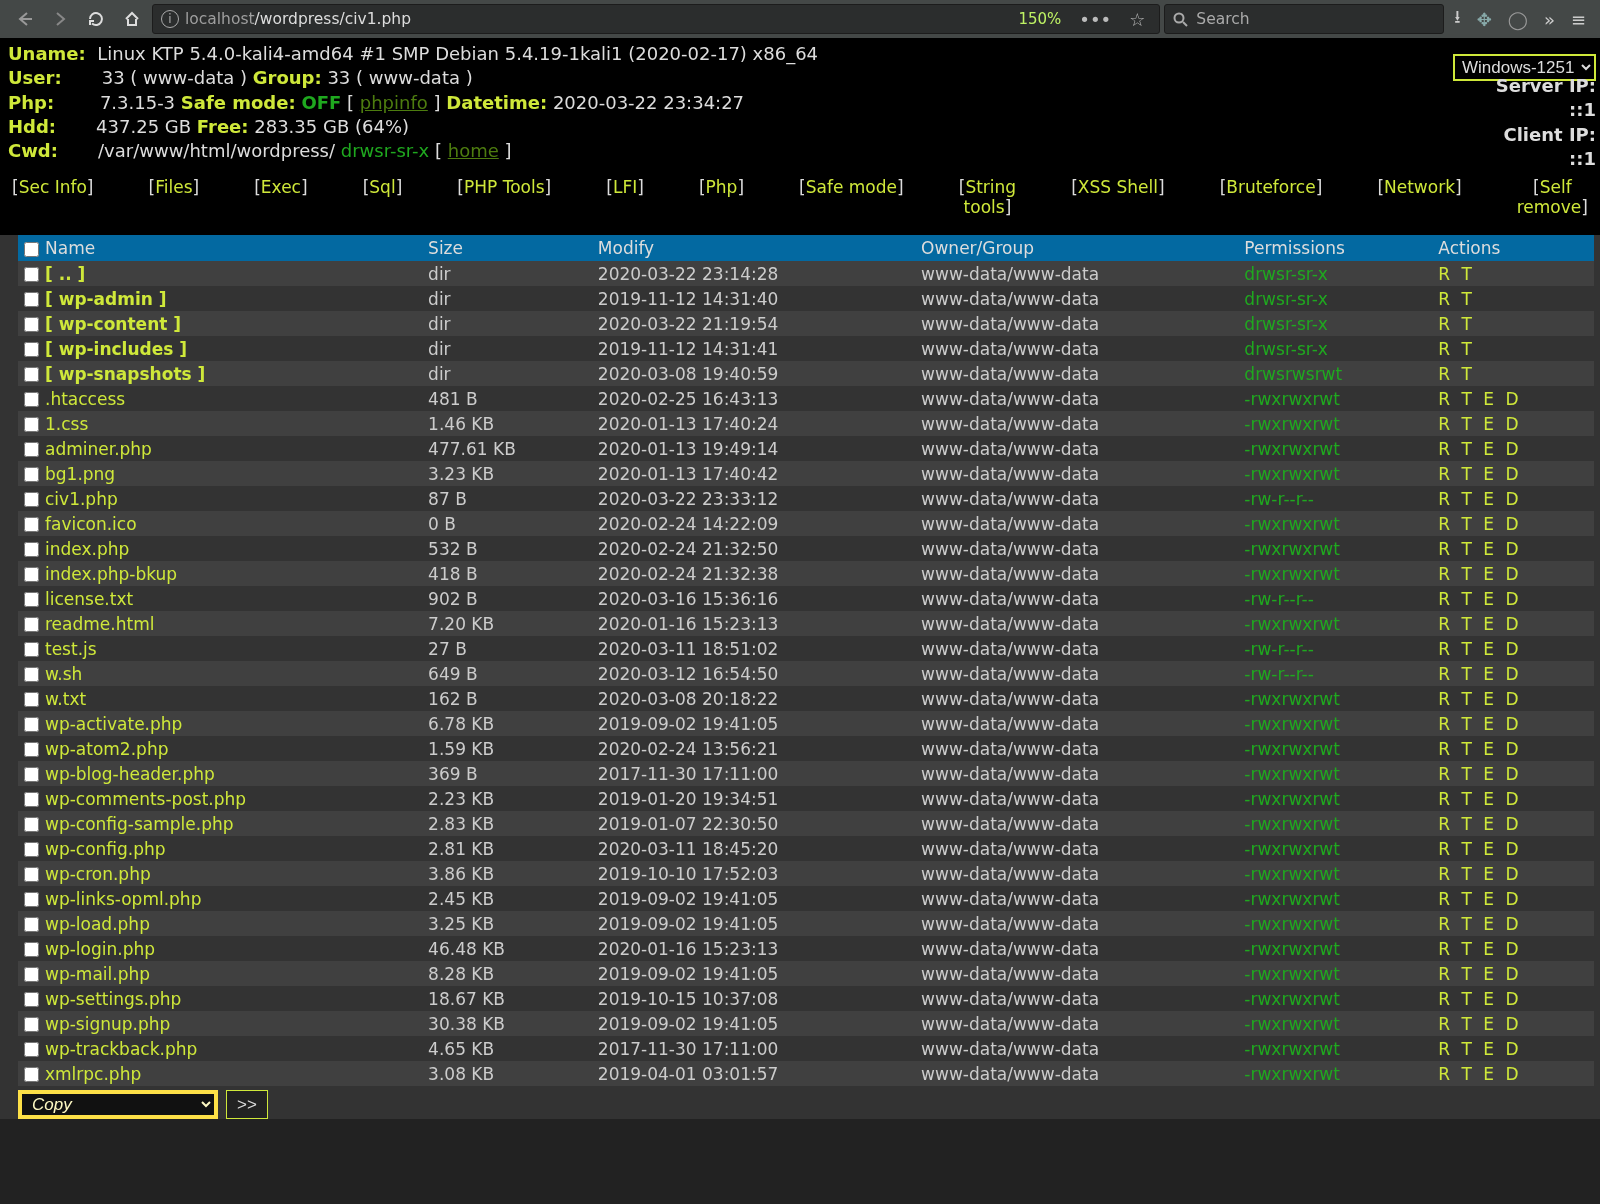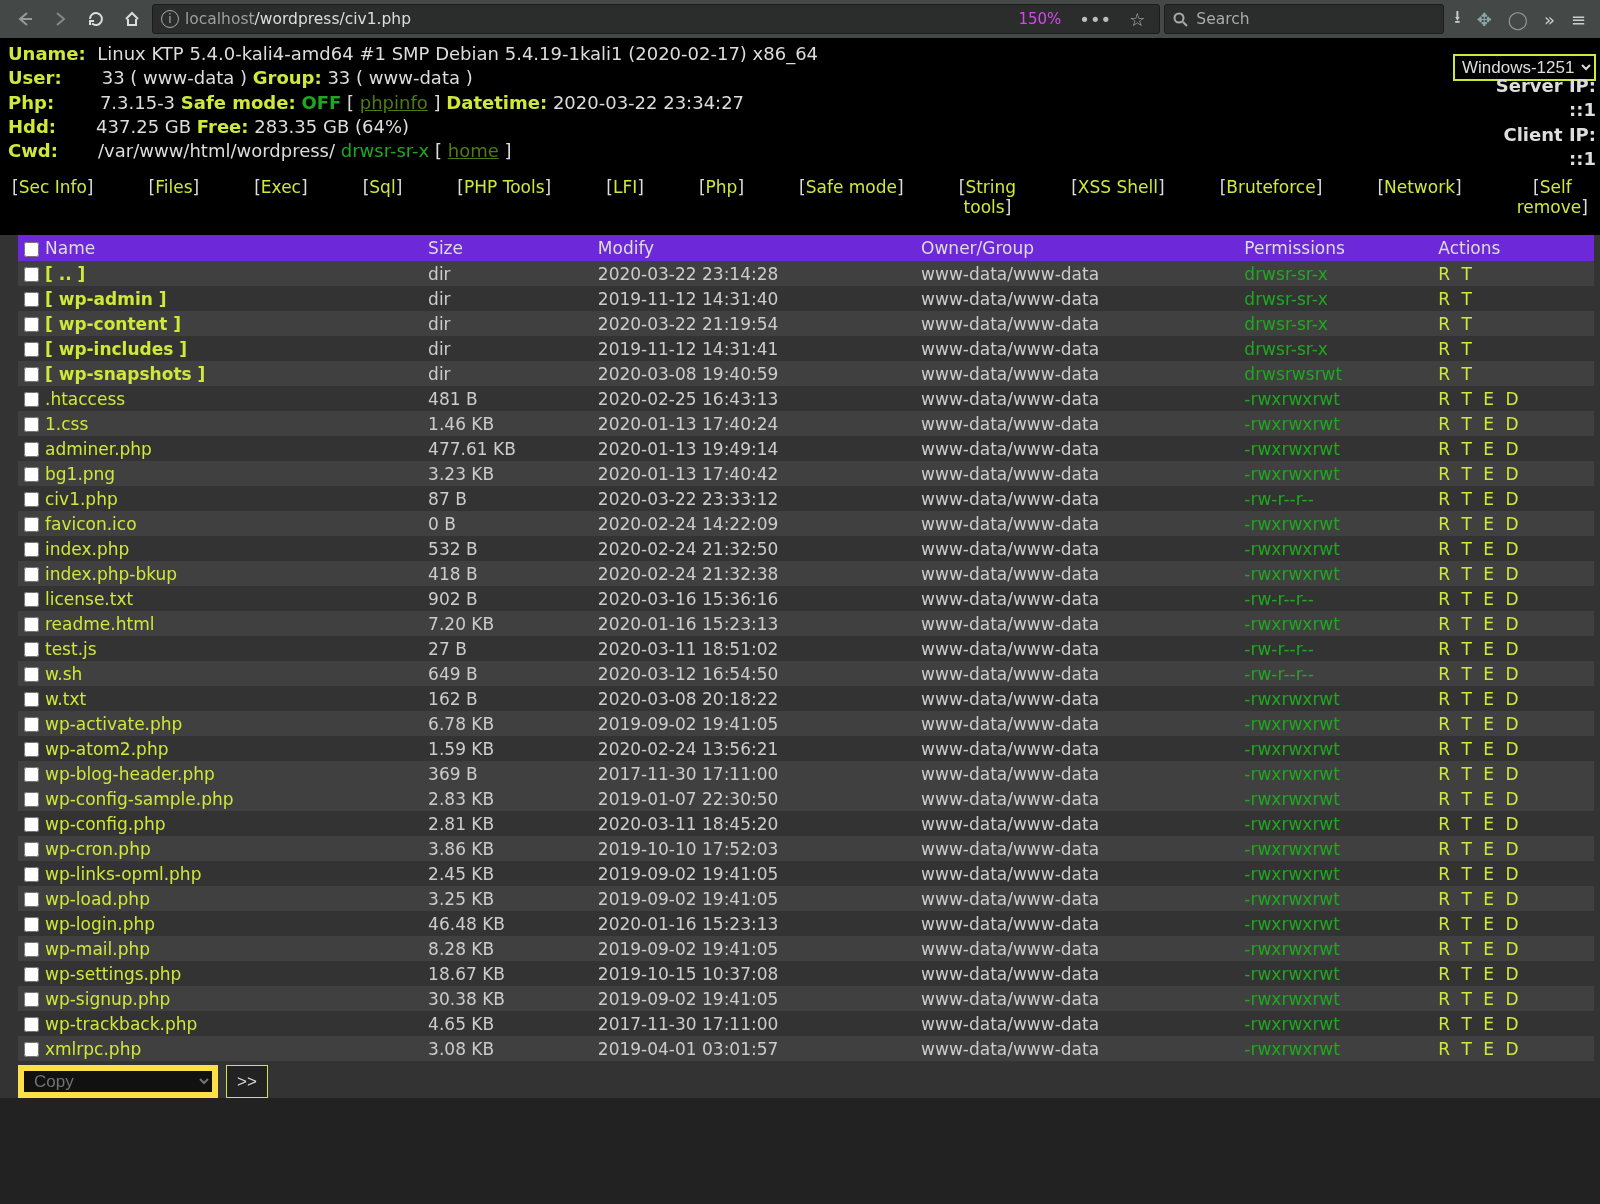--- a/index.html
+++ b/index.html
@@ -6,21 +6,21 @@
   html,body { width:1600px; height:1204px; }
   body { background:#222; font-family:"DejaVu Sans","Helvetica Neue",Arial,sans-serif; font-size:17px; color:#ccc; overflow:hidden; }
 
   
   .chrome { height:38px; background:#444847; display:flex; align-items:center; padding:0 8px; gap:4px; }
   .cbtn { width:32px; height:32px; display:flex; align-items:center; justify-content:center; color:#ddd; }
   .cbtn.dim { color:#888; }
   .urlbar { flex:1; height:30px; background:#2b2d2d; border:1px solid #1c1c1c; border-radius:3px; display:flex; align-items:center; padding:0 8px; color:#ddd; font-size:15.5px; gap:6px; }
   .urlbar .info { width:18px;height:18px;border:1.5px solid #aaa;border-radius:50%;display:flex;align-items:center;justify-content:center;font-size:12px;color:#aaa;}
   .urlbar .grey { color:#9e9e9e; }
-  .zoom { color:#d946ef; font-size:15px; padding:0 6px;text-align:right; }
+  .zoom { color:#bef264; font-size:15px; padding:0 6px;text-align:right; }
   .dots,.star { color:#bbb; padding:0 6px; font-size:18px; }
   .searchbox { width:280px; height:30px; background:#2b2d2d; border:1px solid #1c1c1c; border-radius:3px; display:flex; align-items:center; padding:0 8px; gap:8px; color:#aaa; font-size:15.5px; }
   .ricon { color:#ccc; padding:0 6px; font-size:18px; }
 
   
   .hdr { background:#000; padding:4px 8px 6px 8px; font-size:18px; font-family:inherit; position:relative; }
   .hdr .row { line-height:1.35; }
   .label { color:#cfe83a; font-weight:bold; }
   .value { color:#ddd; }
   .on { color:#1fa81f; font-weight:bold; }
@@ -32,33 +32,33 @@
 
   
   .menu { background:#000; display:flex; padding:8px 12px 18px 12px; justify-content:space-between;}
   .menu div { color:#cfe83a; white-space:pre; text-align:center; }
   .menu .brkt { color:#ddd; }
 
   
   .panel { background:#333; margin:0; }
   .fmhead { background:#333; border-left:6px solid #cfe83a; padding:4px 8px; color:#cfe83a; font-size:26px; }
   .tbl { width:98.5%; margin:0 0 0 18px; border-collapse:collapse; }
-  .tbl th { background:#6d28d9; color:#ddd; text-align:left; padding:3px 6px; font-weight:normal; }
+  .tbl th { background:#0369a1; color:#ddd; text-align:left; padding:3px 6px; font-weight:normal; }
   .tbl tr.r0 td { background:#404040; }
   .tbl tr.r1 td { background:#333333; }
   .tbl td { padding:2.5px 6px; color:#ccc; }
   .tbl td.name a { color:#cfe83a; text-decoration:none; }
   .tbl td.perm  { color:#1fa81f; }
   .tbl td.actions a { color:#cfe83a; text-decoration:none; padding-right:6px; }
   .cb { margin-right:6px; }
   input[type=checkbox]{ width:15px; height:15px; vertical-align:middle; }
 
   
   .actbar { padding:4px 0 0 18px; display:flex; gap:8px; }
-  .actsel { border:6px solid #fde047; background:#111; color:#737373; font-size:17px; padding:0 6px; width:200px;}
+  .actsel { border:4px solid #fde047; background:#111; color:#fef9c3; font-size:17px; padding:0 6px; width:200px;font-style:italic;}
   .gobtn  { border:1px solid #cfe83a; background:#222; color:#ddd; font-size:17px; padding:0 10px; }
 
   svg { display:block; }
 </style>
 </head>
 <body>
 
 <div class="chrome">
   <div class="cbtn dim">
       <svg width="18" height="18" viewBox="0 0 18 18" fill="none" stroke="#999" stroke-width="2">
@@ -310,20 +310,28 @@
           <td class="actions"><a>R</a> <a>T</a> <a>E</a> <a>D</a></td>
         </tr>
         <tr class="r0">
           <td class="name"><input type="checkbox" class="cb" style=""><a>wp-blog-header.php</a></td>
           <td>369 B</td>
           <td>2017-11-30 17:11:00</td>
           <td>www-data/www-data</td>
           <td class="perm">-rwxrwxrwt</td>
           <td class="actions"><a>R</a> <a>T</a> <a>E</a> <a>D</a></td>
         </tr>
+        <tr class="r1">
+          <td class="name"><input type="checkbox" class="cb" style=""><a>wp-comments-post.php</a></td>
+          <td>2.23 KB</td>
+          <td>2019-01-20 19:34:51</td>
+          <td>www-data/www-data</td>
+          <td class="perm">-rwxrwxrwt</td>
+          <td class="actions"><a>R</a> <a>T</a> <a>E</a> <a>D</a></td>
+        </tr>
         <tr class="r0">
           <td class="name"><input type="checkbox" class="cb" style=""><a>wp-config-sample.php</a></td>
           <td>2.83 KB</td>
           <td>2019-01-07 22:30:50</td>
           <td>www-data/www-data</td>
           <td class="perm">-rwxrwxrwt</td>
           <td class="actions"><a>R</a> <a>T</a> <a>E</a> <a>D</a></td>
         </tr>
         <tr class="r1">
           <td class="name"><input type="checkbox" class="cb" style=""><a>wp-config.php</a></td>

